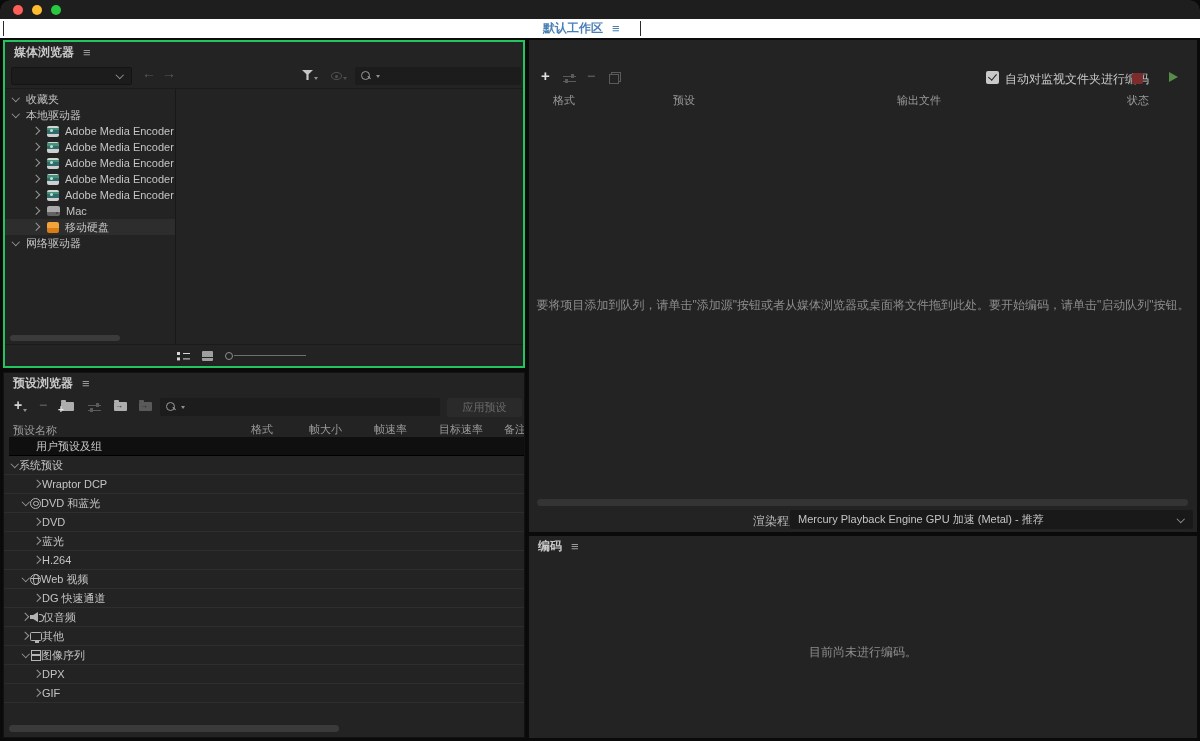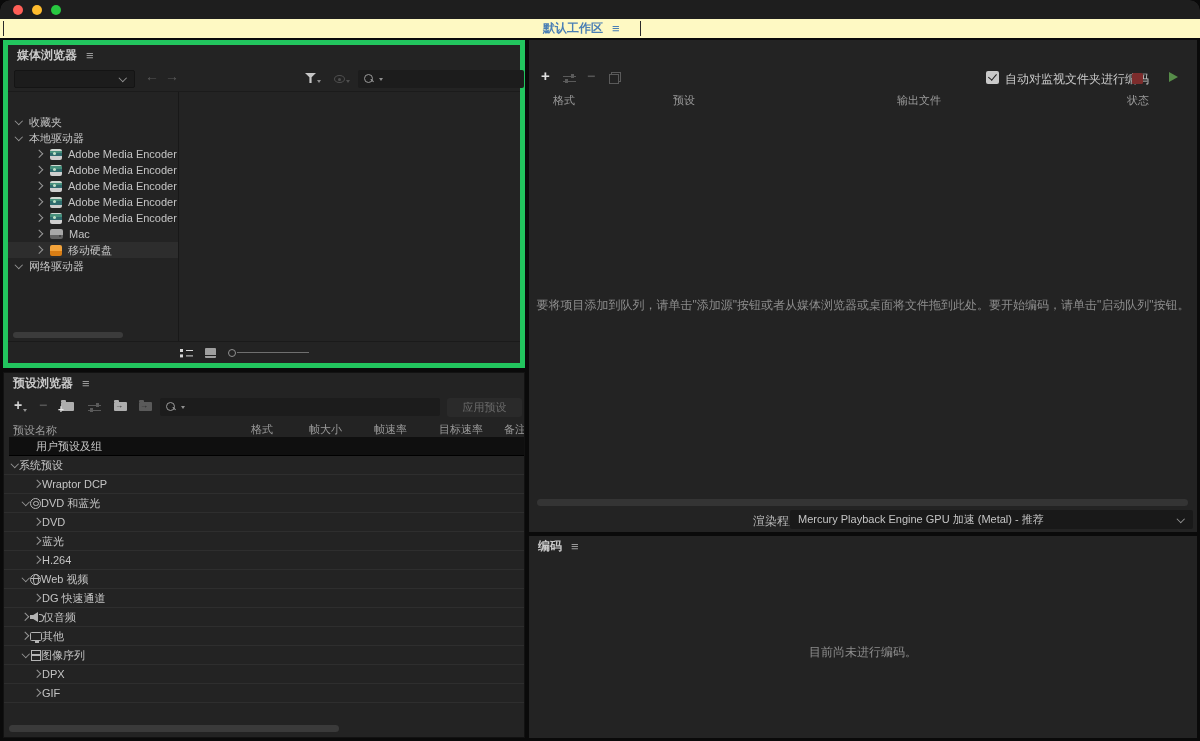--- a/index.html
+++ b/index.html
@@ -7,21 +7,21 @@
   #window { position:relative; width:1200px; height:741px; background:#0a0a0a; border-radius:10px 10px 0 0; overflow:hidden; }
 
   
   #titlebar { position:absolute; left:0; top:0; width:1200px; height:19px; background:#1e1e1e; border-radius:10px 10px 0 0; display:flex; align-items:center; }
   .tl { width:10px; height:10px; border-radius:50%; margin-right:9px; }
   .tl.red { background:#ff5f57; margin-left:13px; }
   .tl.yellow { background:#febc2e; }
   .tl.green { background:#28c840; }
 
   
-  #workspacebar { position:absolute; left:0; top:19px; width:1200px; height:19px; background:#fef9c3; }
+  #workspacebar { position:absolute; left:0; top:19px; width:1200px; height:19px; background:#ffffff; }
   #workspacebar .leftline { position:absolute; left:3px; top:2px; width:1px; height:15px; background:#2a2a2a; }
   .ws-tab { position:absolute; left:543px; top:0; height:19px; display:flex; align-items:center; gap:9px; color:#4a7fb5; font-size:12px; font-weight:bold; }
   .ws-menu { font-weight:normal; font-size:13px; color:#4a7fb5; }
   #workspacebar .divider { position:absolute; left:640px; top:2px; width:1px; height:15px; background:#2a2a2a; }
 
   
   .panel { position:absolute; background:#232323; }
   .p-header { height:21px; display:flex; align-items:center; padding-left:9px; gap:9px; }
   .p-title { font-size:12px; font-weight:bold; color:#c9c9c9; }
   .p-menu { font-size:13px; color:#9a9a9a; }
@@ -78,34 +78,34 @@
   .ic-list::after { content:""; position:absolute; left:5.5px; top:2px; width:7.5px; height:1.6px; background:#d8d8d8; box-shadow:0 5.4px 0 #d8d8d8; }
   .ic-thumb { width:11px; height:10px; border-radius:1px; background:linear-gradient(180deg,#9f9f9f 0 6.5px,#232323 6.5px 7.5px,#9f9f9f 7.5px 100%); }
   .knob { width:8px; height:8px; border:1.5px solid #8f8f8f; border-radius:50%; }
   .track { width:72px; height:1.4px; background:#6f6f6f; }
   .cbx { width:13px; height:13px; background:#c9c9c9; border-radius:2px; position:relative; }
   .cbx::after { content:""; position:absolute; left:4.2px; top:1.4px; width:3.6px; height:7px; border-right:1.8px solid #1f1f1f; border-bottom:1.8px solid #1f1f1f; transform:rotate(40deg); }
   .stopbtn { width:11px; height:11px; background:#7c2c2c; border-radius:1.5px; }
   .playbtn { width:0; height:0; border-left:9px solid #568c49; border-top:5.5px solid transparent; border-bottom:5.5px solid transparent; }
 
   
-  #media-panel { left:3px; top:40px; width:522px; height:328px; border:5px solid #22c55e; }
+  #media-panel { left:3px; top:40px; width:522px; height:328px; border:2px solid #22c55e; }
   .mb-toolbar { position:absolute; left:0; top:21px; width:100%; height:26px; border-bottom:1px solid #1b1b1b; }
   .mb-dropdown { position:absolute; left:6px; top:4px; width:121px; height:18px; background:#1c1c1c; border:1px solid #141414; border-radius:2px; display:flex; align-items:center; justify-content:flex-end; padding-right:7px; }
   .mb-nav { position:absolute; top:2px; font-size:14px; color:#585858; }
   .mb-back { left:137px; }
   .mb-fwd { left:157px; }
   .mb-funnelwrap { position:absolute; left:297px; top:7px; display:flex; align-items:flex-end; gap:1px; }
   .mb-eyewrap { position:absolute; left:326px; top:9px; display:flex; align-items:flex-end; gap:1px; }
   .searchbox { background:#1c1c1c; border-radius:2px; display:flex; align-items:center; padding-left:6px; gap:2px; }
   .searchbox input { background:transparent; border:none; outline:none; color:#cccccc; font-size:11px; flex:1; min-width:0; height:100%; }
   .mb-search { position:absolute; left:350px; top:4px; width:166px; height:18px; }
   .mb-body { position:absolute; left:0; top:47px; right:0; bottom:22px; }
   .mb-divider { position:absolute; left:170px; top:0; bottom:0; width:1px; background:#181818; }
-  .mtree { position:absolute; left:0; top:2px; width:170px; overflow:hidden;margin-top:20px; }
+  .mtree { position:absolute; left:0; top:2px; width:170px; overflow:hidden; }
   .mrow { height:16px; display:flex; align-items:center; gap:6px; font-size:11px; color:#c4c4c4; white-space:nowrap; overflow:hidden; width:170px; }
   .mrow.l0 { padding-left:7px; }
   .mrow.l1 { padding-left:28px; }
   .mrow.sel { background:#2d2d2d; }
   .mb-hscroll { position:absolute; left:5px; bottom:3px; width:110px; height:6px; background:#3b3b3b; border-radius:3px; }
   .mb-bottombar { position:absolute; left:0; bottom:0; width:100%; height:22px; border-top:1px solid #1a1a1a; display:flex; align-items:center; }
   .mb-bottombar .ic-list { margin-left:172px; }
   .mb-bottombar .ic-thumb { margin-left:12px; }
   .mb-bottombar .knob { margin-left:12px; }
   .mb-bottombar .track { margin-left:1px; }

